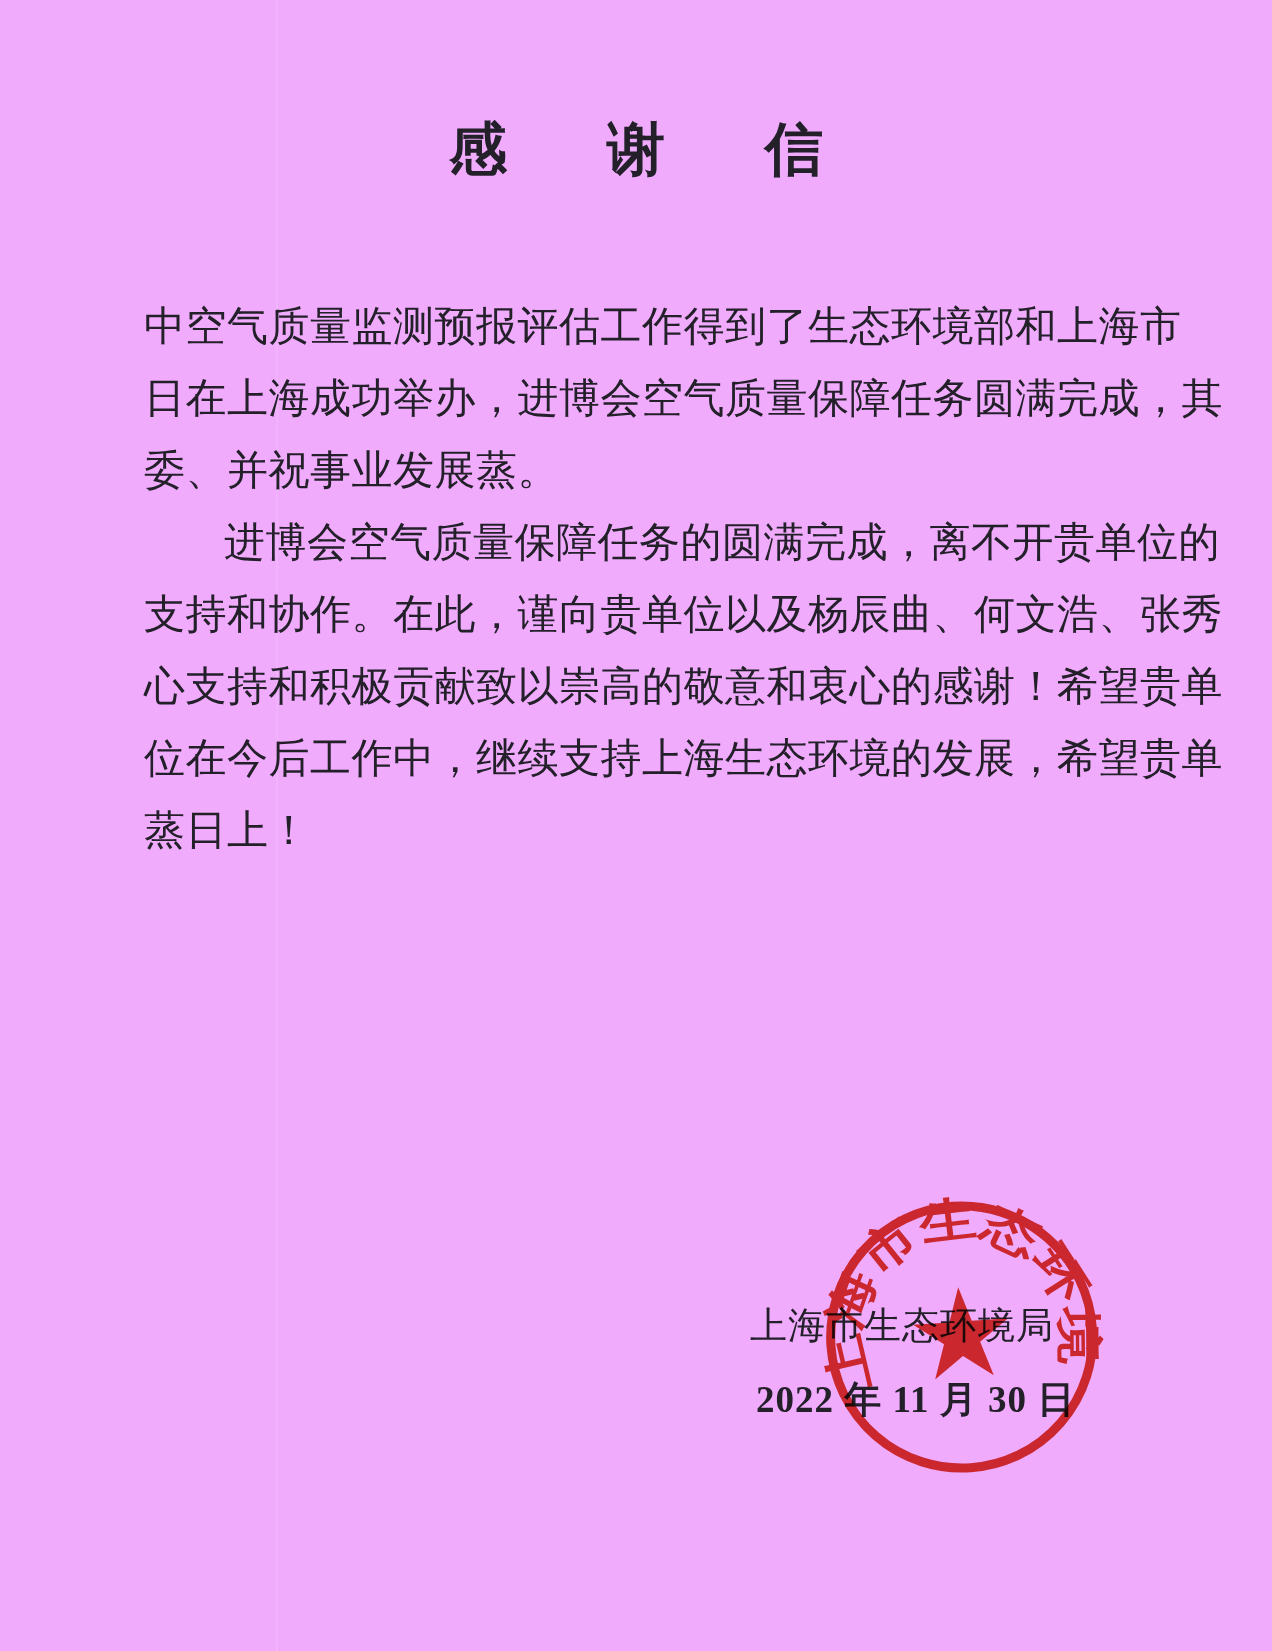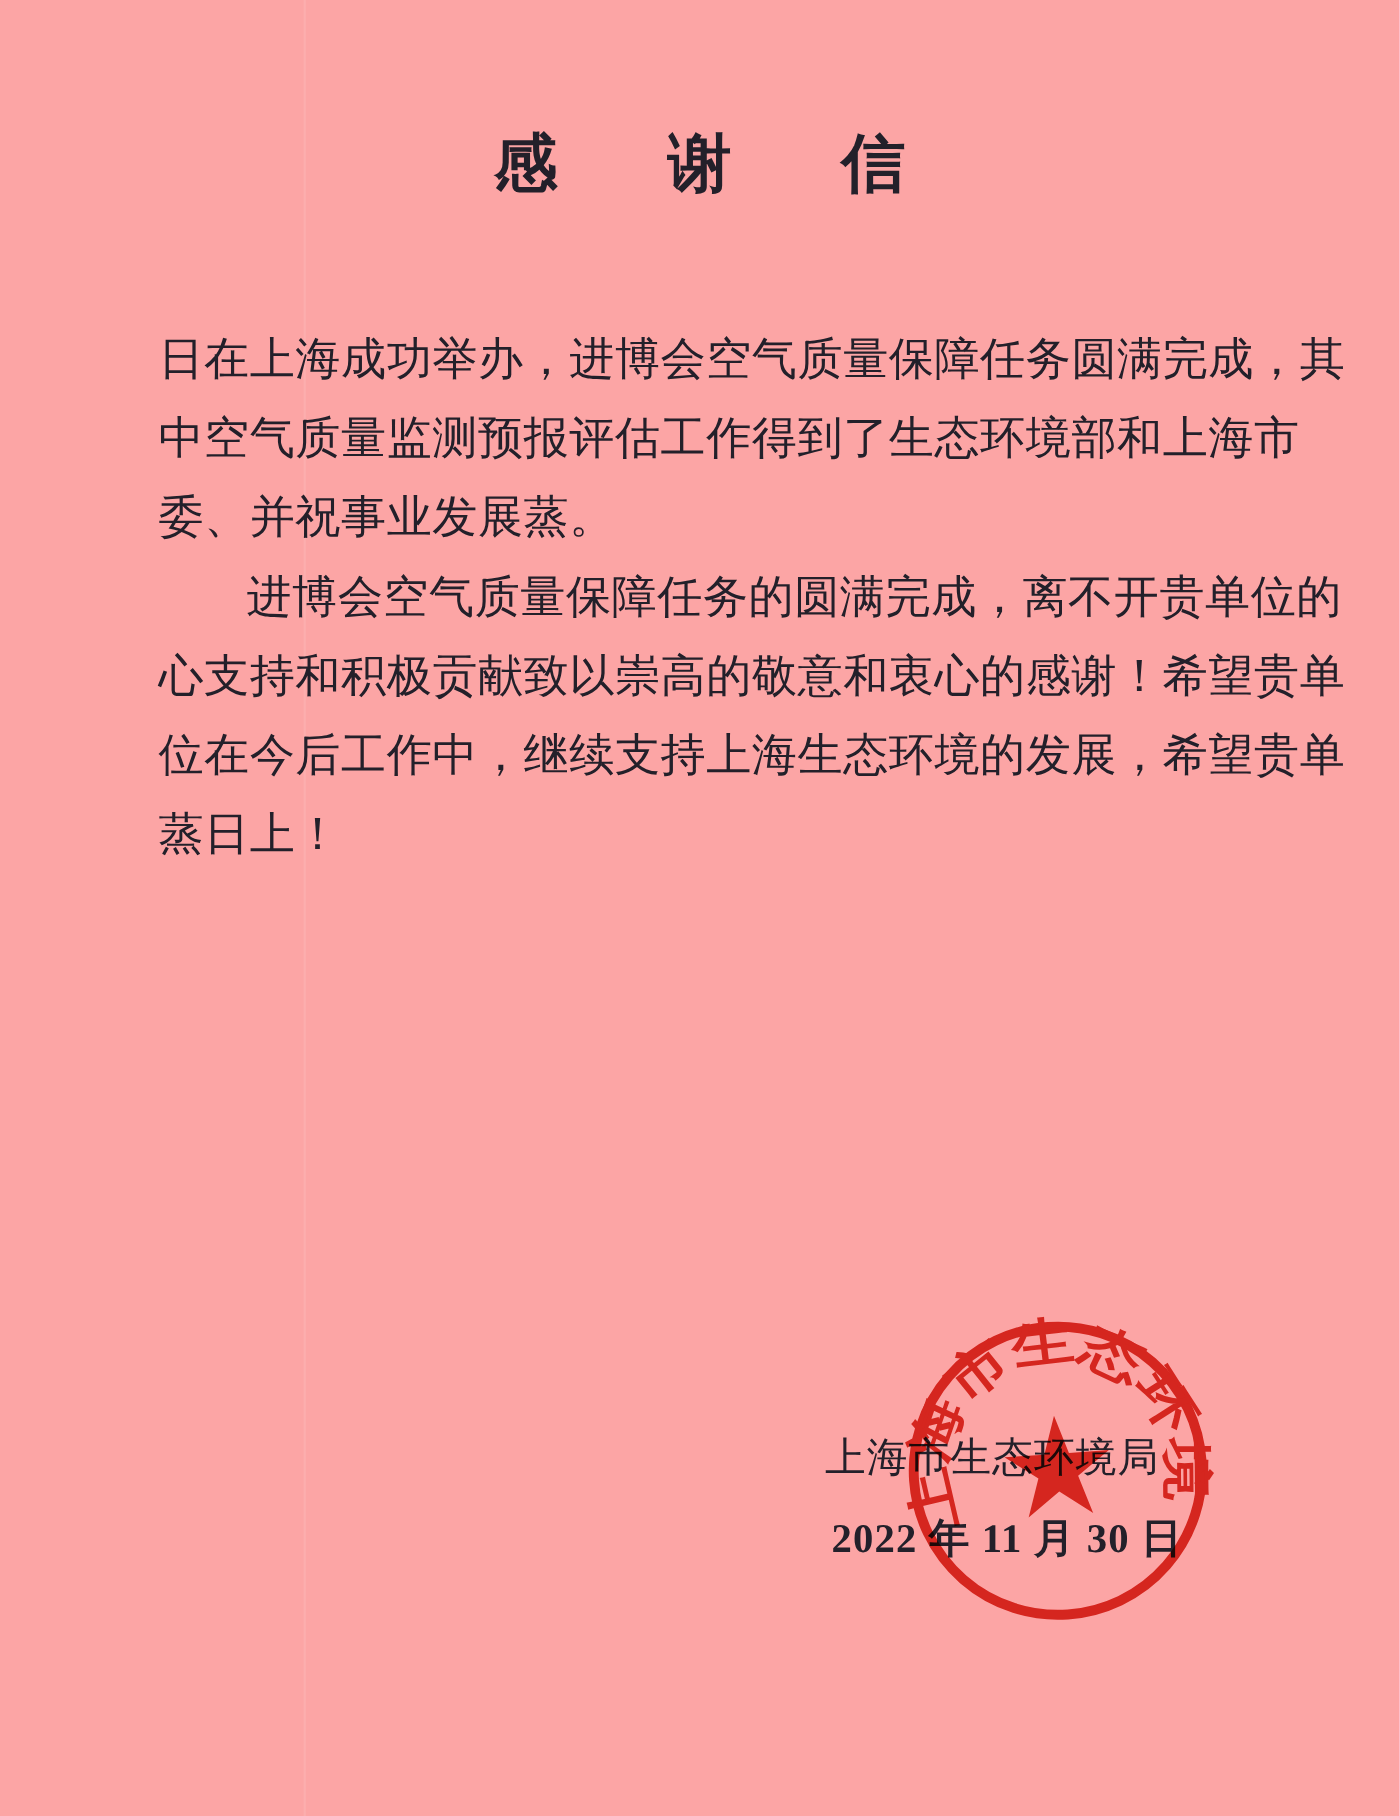--- a/index.html
+++ b/index.html
@@ -41,33 +41,34 @@
   .seal {
     position:absolute; left:816px; top:1196px;
     width:292px; height:292px;
     mix-blend-mode:multiply; opacity:0.92;
     transform:rotate(-4deg);
   }
 </style>
 </head>
 <body>
 
-<div class="page" style="background: #fca5a5; color: rgb(35, 32, 42);">
+<div class="page" style="background: #f0abfc; color: rgb(35, 32, 42);">
 
   <div class="crease" style="left:276px;"></div>
 
   <h1 class="title">感 谢 信</h1>
 
   <div class="body-block">
     <div>
 
+        <div class="line">中空气质量监测预报评估工作得到了生态环境部和上海市</div>
         <div class="line">日在上海成功举办，进博会空气质量保障任务圆满完成，其</div>
-        <div class="line">中空气质量监测预报评估工作得到了生态环境部和上海市</div>
         <div class="line">委、并祝事业发展蒸。</div>
         <div class="line indent">进博会空气质量保障任务的圆满完成，离不开贵单位的</div>
+        <div class="line">支持和协作。在此，谨向贵单位以及杨辰曲、何文浩、张秀</div>
         <div class="line">心支持和积极贡献致以崇高的敬意和衷心的感谢！希望贵单</div>
         <div class="line">位在今后工作中，继续支持上海生态环境的发展，希望贵单</div>
         <div class="line">蒸日上！</div>
       </div>
   </div>
 
   <div class="signature">上海市生态环境局</div>
   <div class="date">2022 年 11 月 30 日</div>
 
   <svg class="seal" viewBox="0 0 292 292" xmlns="http://www.w3.org/2000/svg">

